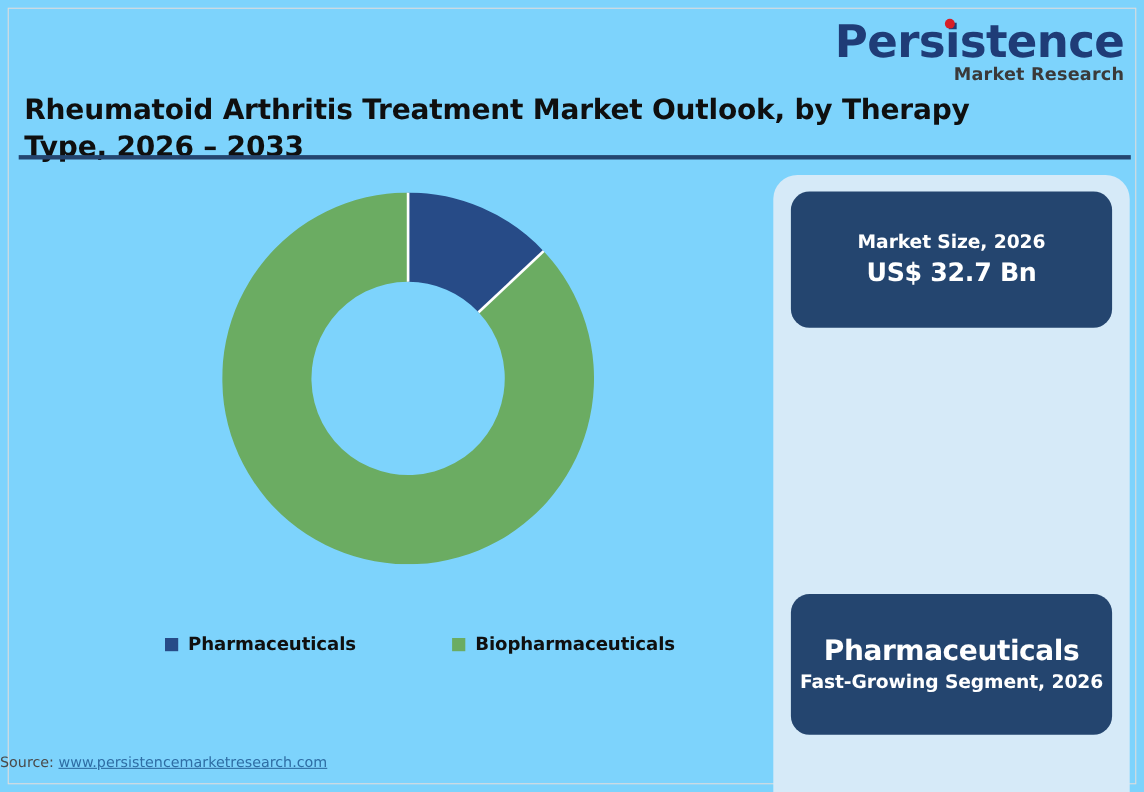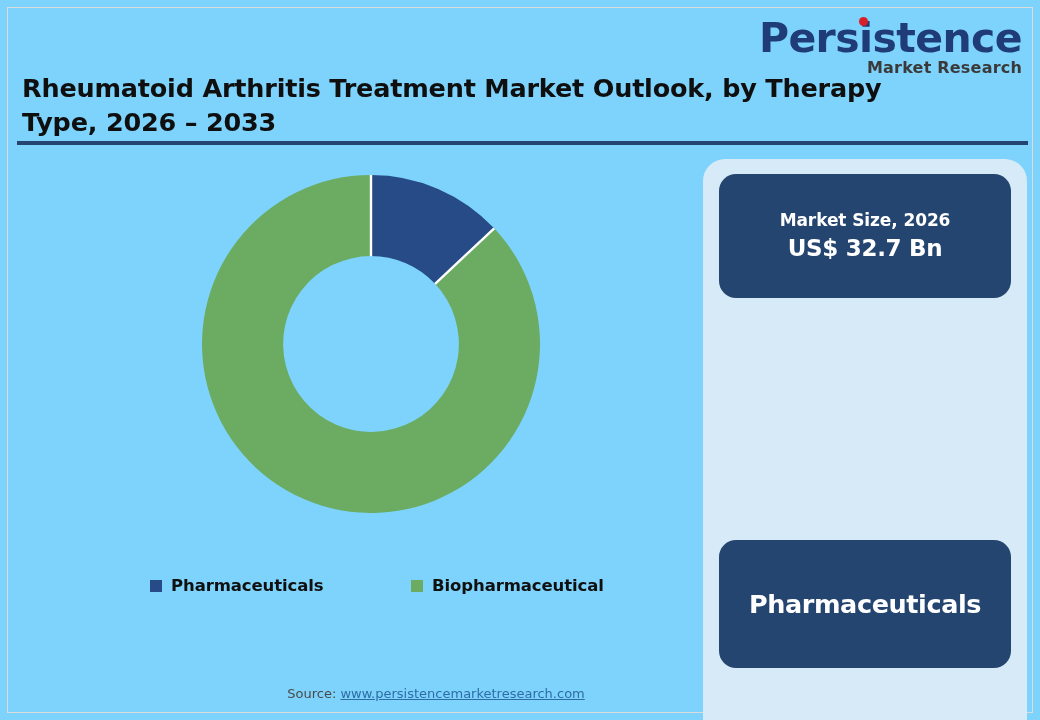--- a/index.html
+++ b/index.html
@@ -64,21 +64,21 @@
     font-weight: bold;
     color: #3A3A3A;
     letter-spacing: 0.2px;
     font-family: "DejaVu Sans", sans-serif;
   }
 
   
   .title-wrap {
     position: absolute;
     left: 22px;
-    top: 72px;
+    top: 84px;
     width: 900px;
   }
   .title {
     font-size: 25.5px;
     font-weight: bold;
     color: #0F0F0F;
     line-height: 1.32;
     letter-spacing: -0.2px;
     font-family: "DejaVu Sans", sans-serif;
   }
@@ -187,25 +187,23 @@
   .card.c1 .card-big { margin-top: 2px; }
   .card.c2 .card-small { margin-top: 2px; }
   .card.c3 .card-small { margin-top: 2px; }
 
   
   .source {
     position: absolute;
     left: 0;
     top: 686px;
     width: 852px;
-    text-align: center;
     font-size: 13px;
     color: #4A4A4A;
     font-family: "DejaVu Sans", sans-serif;
-    padding-left: 20px;
   }
   .source a {
     color: #2E6DA4;
     text-decoration: underline;
   }
 </style>
 </head>
 <body>
 
 <div id="infographic">
@@ -238,35 +236,36 @@
       </svg>
     </div>
 
     <div class="legend">
       <div class="legend-item one">
         <span class="legend-swatch" style="background:#274B87"></span>
         <span class="legend-label">Pharmaceuticals</span>
       </div>
       <div class="legend-item two">
         <span class="legend-swatch" style="background:#6BAC62"></span>
-        <span class="legend-label">Biopharmaceutical</span>
+        <span class="legend-label">Biopharmaceuticals</span>
       </div>
     </div>
   </div>
 
   <div class="panel">
 
     <div class="card c1">
       <div class="card-small">Market Size, 2026</div>
       <div class="card-big">US$ 32.7 Bn</div>
     </div>
 
 
     <div class="card c3">
       <div class="card-huge">Pharmaceuticals</div>
+      <div class="card-small">Fast-Growing Segment, 2026</div>
     </div>
 
   </div>
 
   <div class="source">
     <span>Source: </span><a href="#">www.persistencemarketresearch.com</a>
   </div>
 
 </div>
 

